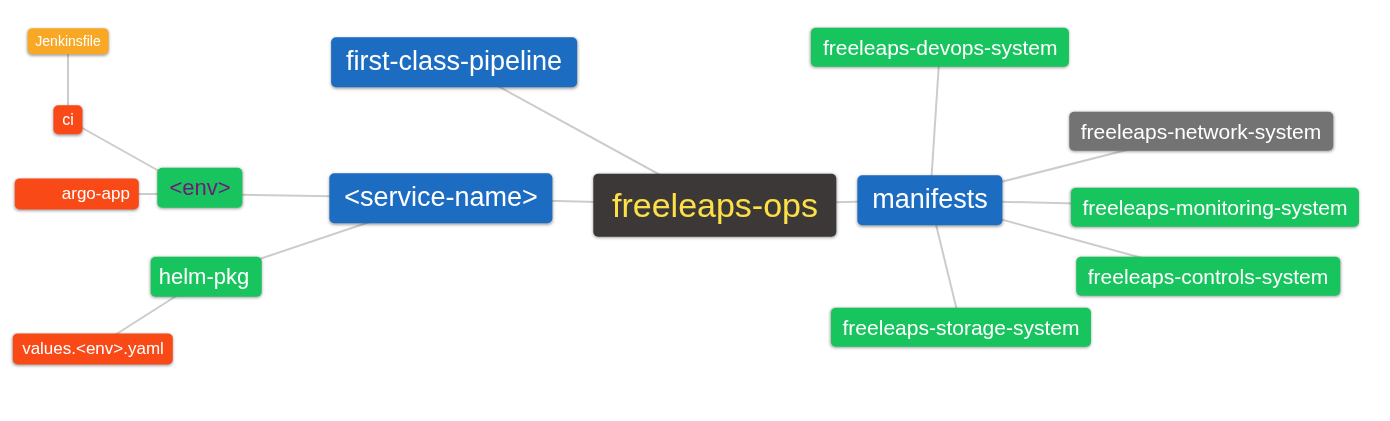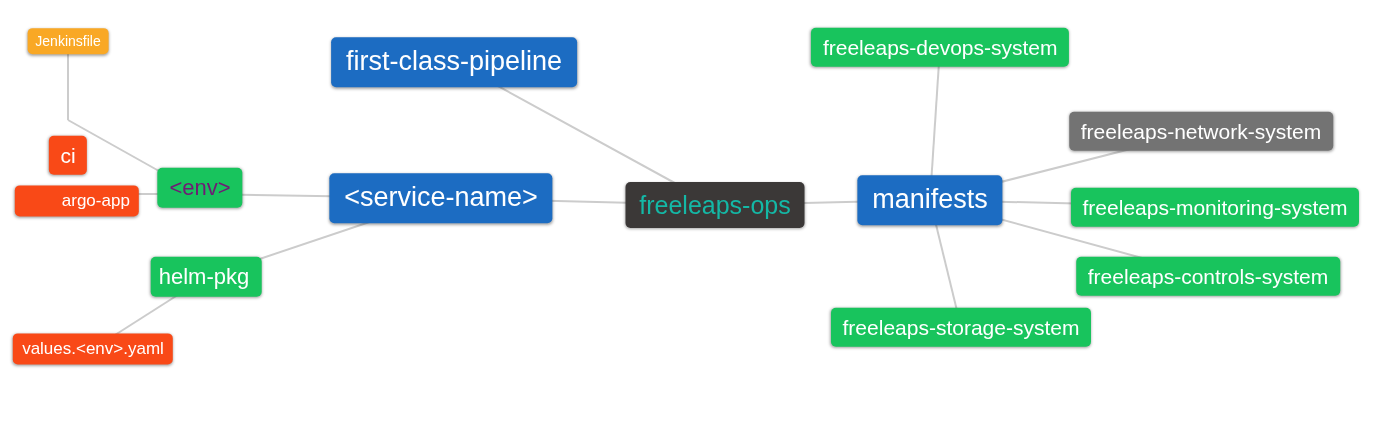--- a/index.html
+++ b/index.html
@@ -51,28 +51,28 @@
       <line x1="441" y1="198" x2="715" y2="205" stroke="#cccccc" stroke-width="2"></line>
       <line x1="715" y1="205" x2="930" y2="200" stroke="#cccccc" stroke-width="2"></line>
       <line x1="930" y1="200" x2="940" y2="47" stroke="#cccccc" stroke-width="2"></line>
       <line x1="930" y1="200" x2="1201" y2="131" stroke="#cccccc" stroke-width="2"></line>
       <line x1="930" y1="200" x2="1215" y2="207" stroke="#cccccc" stroke-width="2"></line>
       <line x1="930" y1="200" x2="1208" y2="276" stroke="#cccccc" stroke-width="2"></line>
       <line x1="930" y1="200" x2="961" y2="327" stroke="#cccccc" stroke-width="2"></line>
     </svg>
   <div id="node-layer">
       <div class="node" style="left: 68px; top: 41px; font-size: 14px; background: rgb(249, 168, 37); color: rgb(255, 255, 255);">Jenkinsfile</div>
-      <div class="node" style="left: 68px; top: 120px; font-size: 21px; background: rgb(249, 73, 23); color: rgb(255, 255, 255); margin-top: 35px;">ci</div>
-      <div class="node" style="left: 77px; top: 201px; font-size: 17px; background: rgb(249, 73, 23); color: rgb(255, 255, 255); padding-left: 47px;">argo-app</div>
+      <div class="node" style="left: 68px; top: 120px; font-size: 16px; background: rgb(249, 73, 23); color: rgb(255, 255, 255);">ci</div>
+      <div class="node" style="left: 77px; top: 194px; font-size: 17px; background: rgb(249, 73, 23); color: rgb(255, 255, 255); padding-left: 47px;">argo-app</div>
       <div class="node" style="left: 200px; top: 188px; font-size: 22px; background: rgb(24, 196, 93); color: #701a75;">&lt;env&gt;</div>
       <div class="node" style="left: 206px; top: 277px; font-size: 22px; background: rgb(24, 196, 93); color: rgb(255, 255, 255); padding-left: 8px;">helm-pkg</div>
       <div class="node" style="left: 93px; top: 349px; font-size: 17px; background: rgb(249, 73, 23); color: rgb(255, 255, 255);">values.&lt;env&gt;.yaml</div>
       <div class="node" style="left: 454px; top: 62px; font-size: 27px; background: rgb(28, 108, 194); color: rgb(255, 255, 255);">first-class-pipeline</div>
       <div class="node" style="left: 441px; top: 198px; font-size: 27px; background: rgb(28, 108, 194); color: rgb(255, 255, 255);">&lt;service-name&gt;</div>
-      <div class="node" style="left: 715px; top: 205px; font-size: 25px; background: rgb(59, 56, 55); color: #14b8a6;">freeleaps-ops</div>
+      <div class="node" style="left: 715px; top: 205px; font-size: 34px; background: rgb(59, 56, 55); color: #fde047;">freeleaps-ops</div>
       <div class="node" style="left: 930px; top: 200px; font-size: 27px; background: rgb(28, 108, 194); color: rgb(255, 255, 255);">manifests</div>
       <div class="node" style="left: 940px; top: 47px; font-size: 21px; background: rgb(24, 196, 93); color: rgb(255, 255, 255); padding-left: 12px;">freeleaps-devops-system</div>
       <div class="node" style="left: 1201px; top: 131px; font-size: 21px; background: #737373; color: rgb(255, 255, 255);">freeleaps-network-system</div>
       <div class="node" style="left: 1215px; top: 207px; font-size: 21px; background: rgb(24, 196, 93); color: rgb(255, 255, 255);">freeleaps-monitoring-system</div>
       <div class="node" style="left: 1208px; top: 276px; font-size: 21px; background: rgb(24, 196, 93); color: rgb(255, 255, 255);">freeleaps-controls-system</div>
       <div class="node" style="left: 961px; top: 327px; font-size: 21px; background: rgb(24, 196, 93); color: rgb(255, 255, 255);">freeleaps-storage-system</div>
     </div>
 </div>
 
 </body></html>

